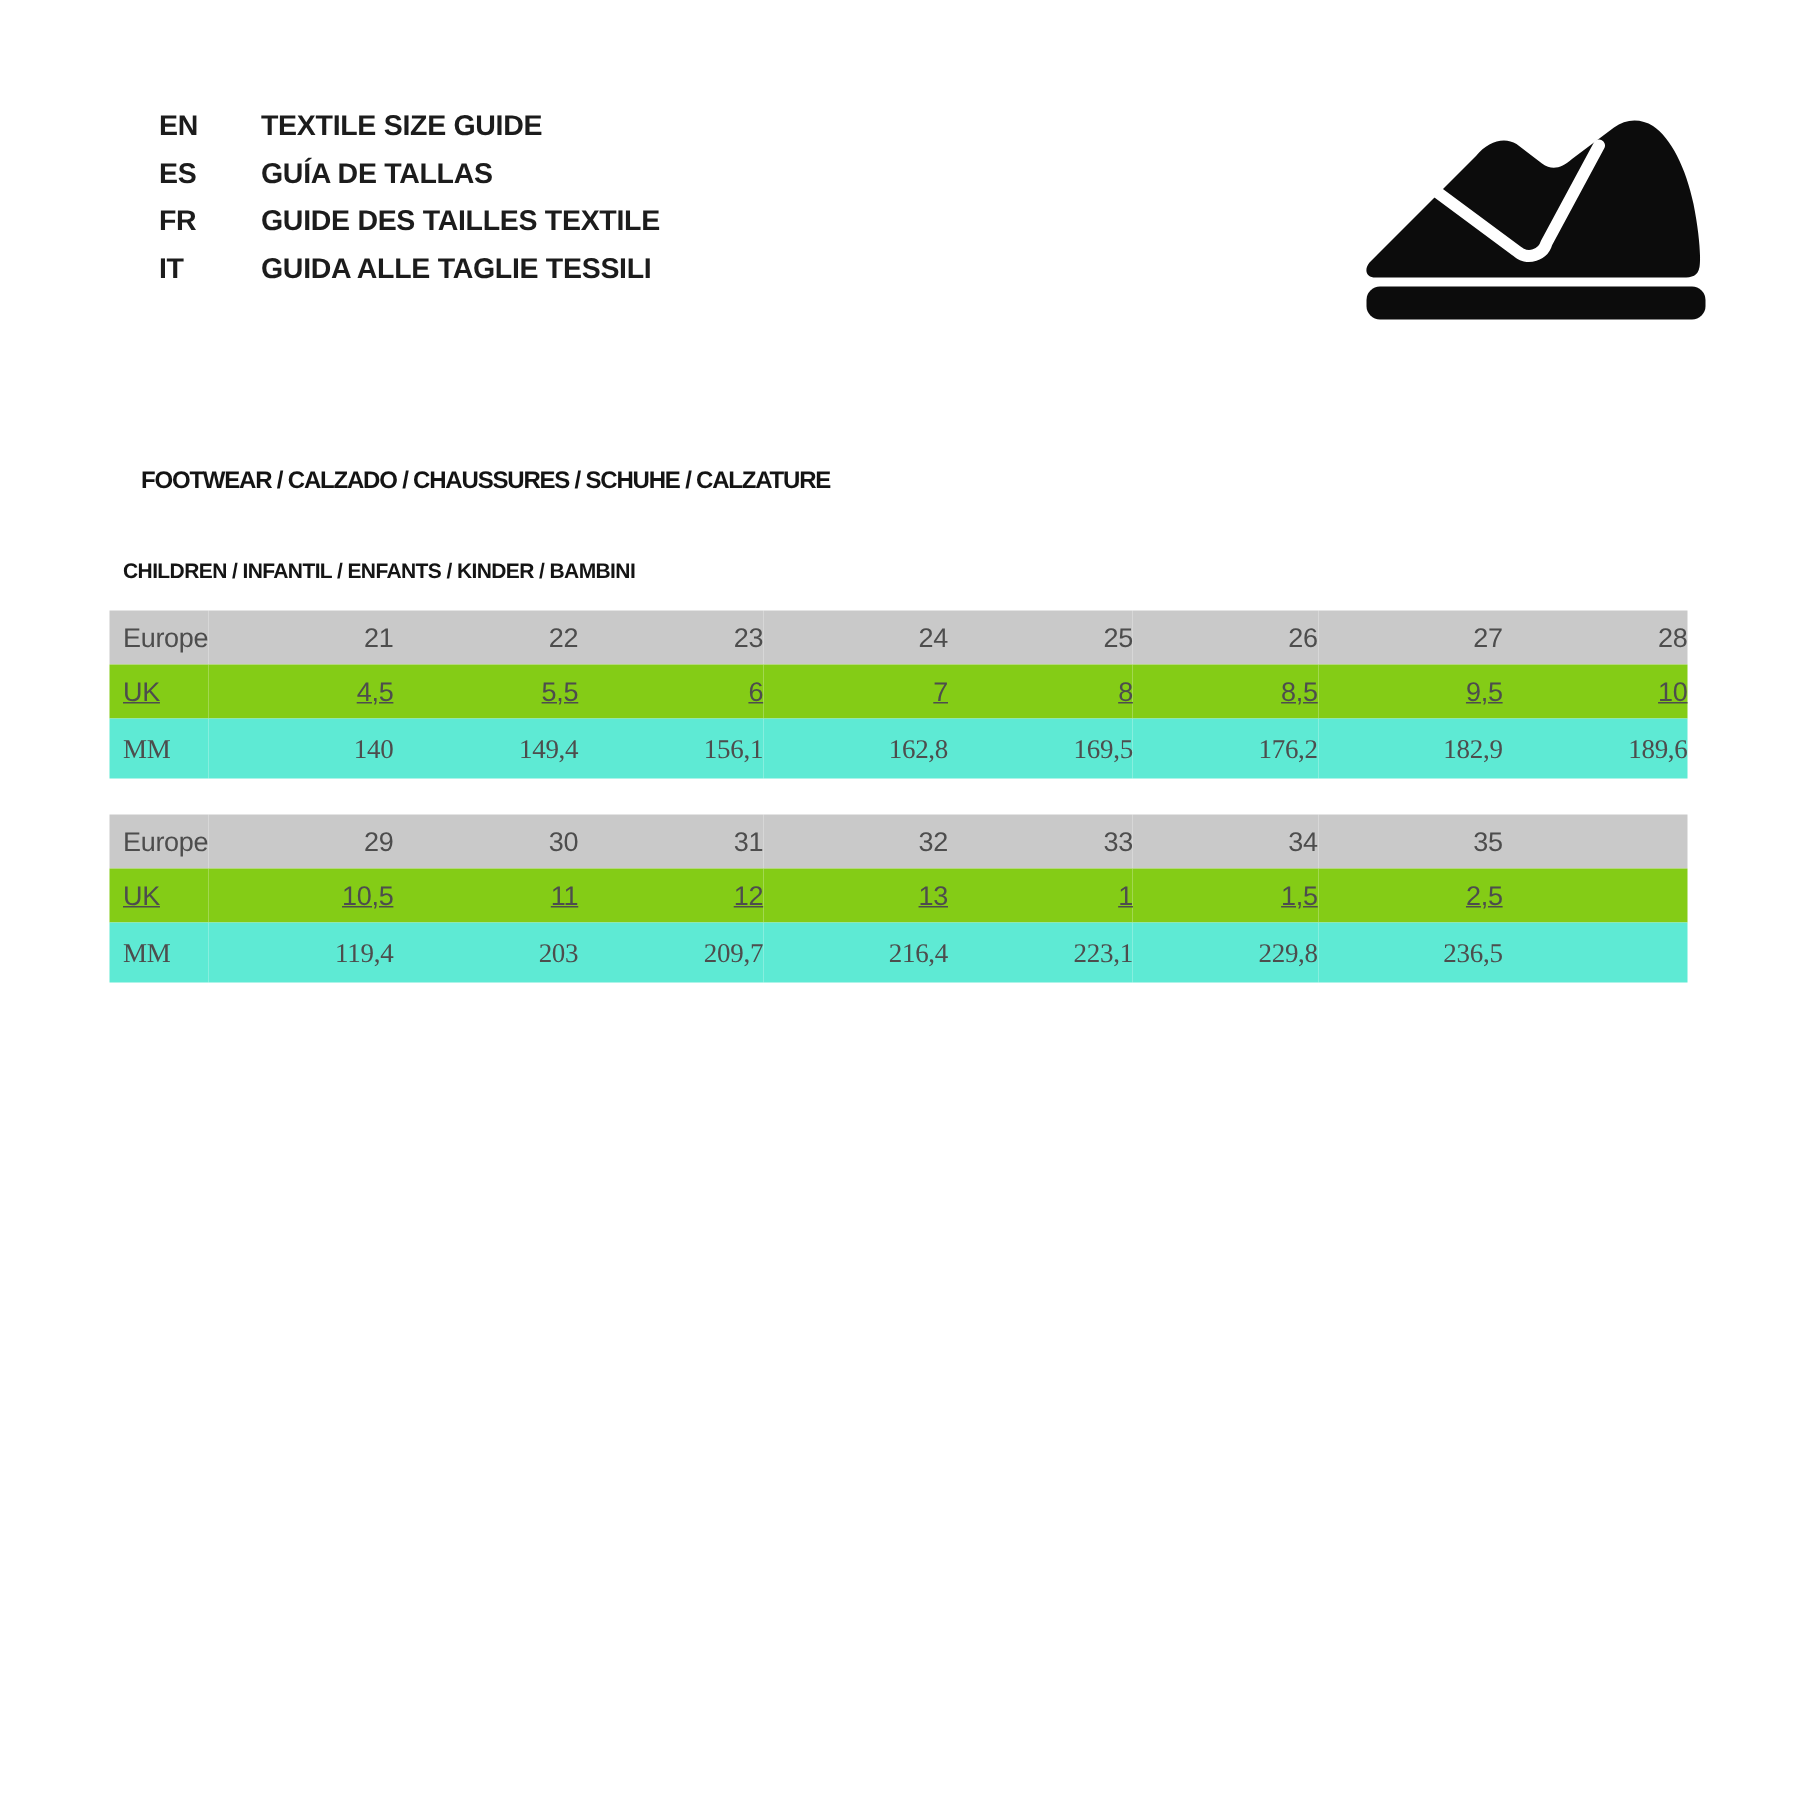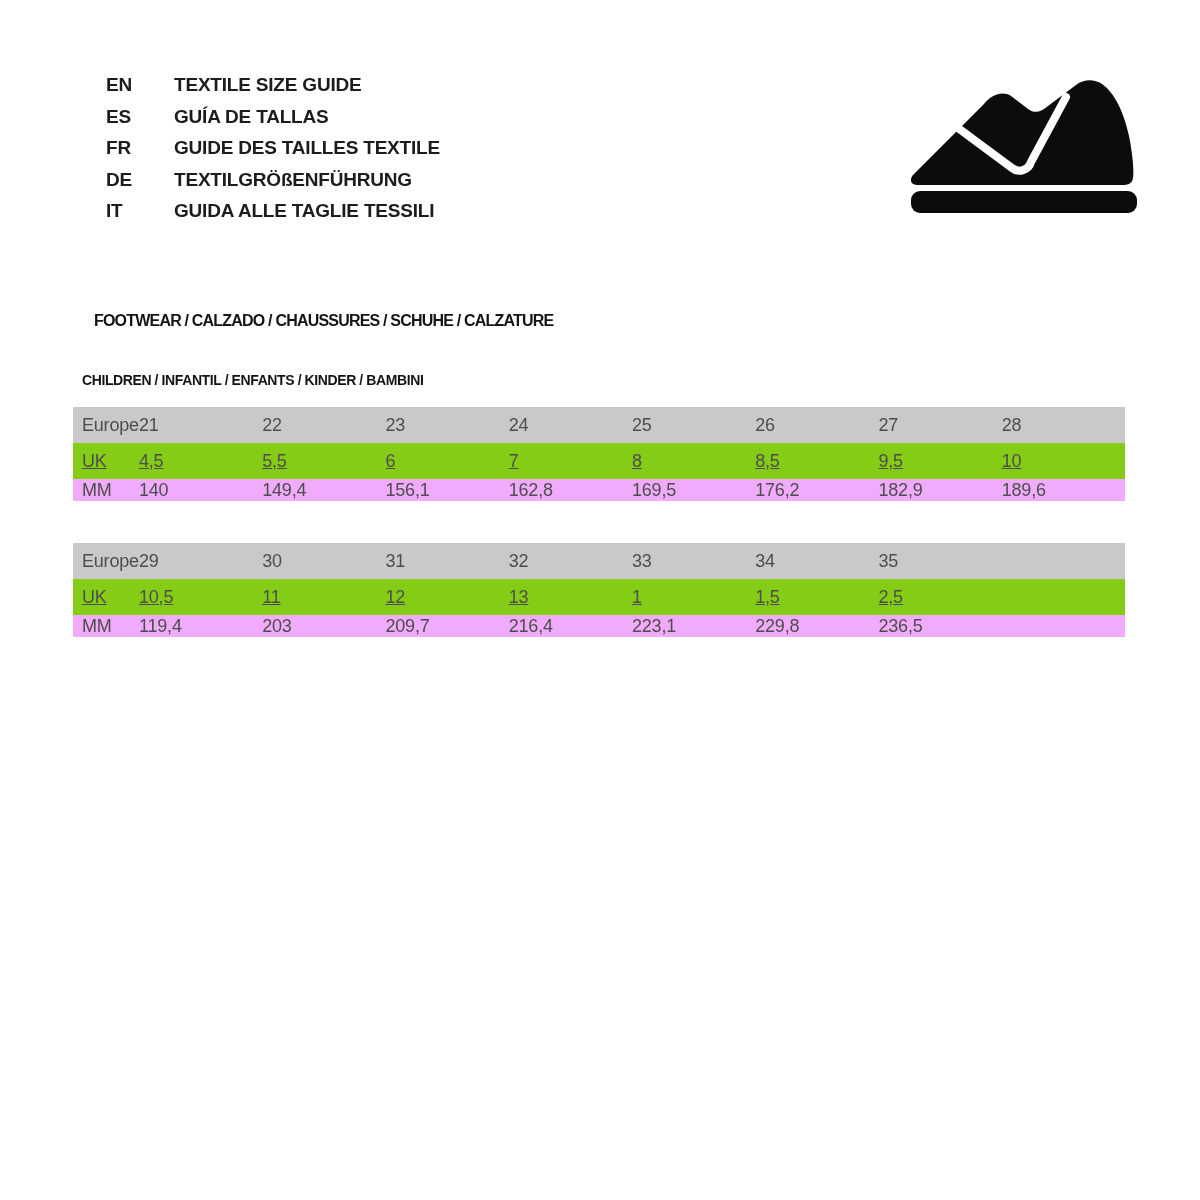--- a/index.html
+++ b/index.html
@@ -30,36 +30,35 @@
   }
 
   
   table.size-table{
     position:absolute;left:73px;border-collapse:collapse;table-layout:fixed;
     width:1052px;font-size:18px;color:#4d4d4d;letter-spacing:-0.2px;
   }
   table.size-table.t0{top:407px;}
   table.size-table.t1{top:543px;}
   col.c-label{width:66px;}
-  td{text-align:left;vertical-align:middle;padding:0;}
+  td{text-align:right;vertical-align:middle;padding:0;}
   td.label-cell{text-align:left;padding-left:9px;}
   tr.r0{background:#c9c9c9;height:36px;}
   tr.r1{background:#84cc16;height:36px;text-decoration:underline;}
-  tr.r2{background:#f0abfc;height:22px;}
+  tr.r2{background:#5eead4;height:40px;font-family:Liberation Serif, serif;}
 </style>
 </head>
 <body>
 
 <div class="page">
 
   <div class="lang-list">
       <div class="lang-row"><span class="lang-code">EN</span><span class="lang-label">TEXTILE SIZE GUIDE</span></div>
       <div class="lang-row"><span class="lang-code">ES</span><span class="lang-label">GUÍA DE TALLAS</span></div>
       <div class="lang-row"><span class="lang-code">FR</span><span class="lang-label">GUIDE DES TAILLES TEXTILE</span></div>
-      <div class="lang-row"><span class="lang-code">DE</span><span class="lang-label">TEXTILGRÖßENFÜHRUNG</span></div>
       <div class="lang-row"><span class="lang-code">IT</span><span class="lang-label">GUIDA ALLE TAGLIE TESSILI</span></div>
     </div>
 
   <div class="shoe-wrap">
     <svg width="232" height="140" viewBox="0 0 232 140" xmlns="http://www.w3.org/2000/svg" aria-hidden="true">
 
       <path fill="#0c0c0c" d="
         M 16 107
         L 9 107
         C 3 107 1 102 5 97

